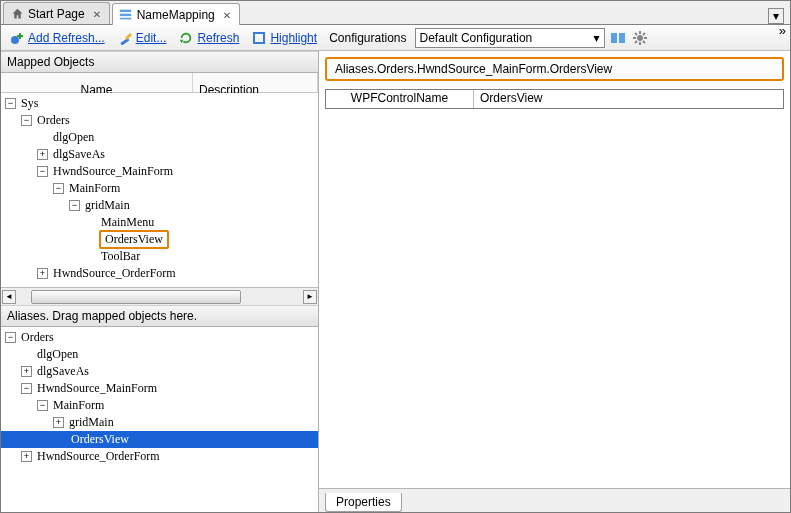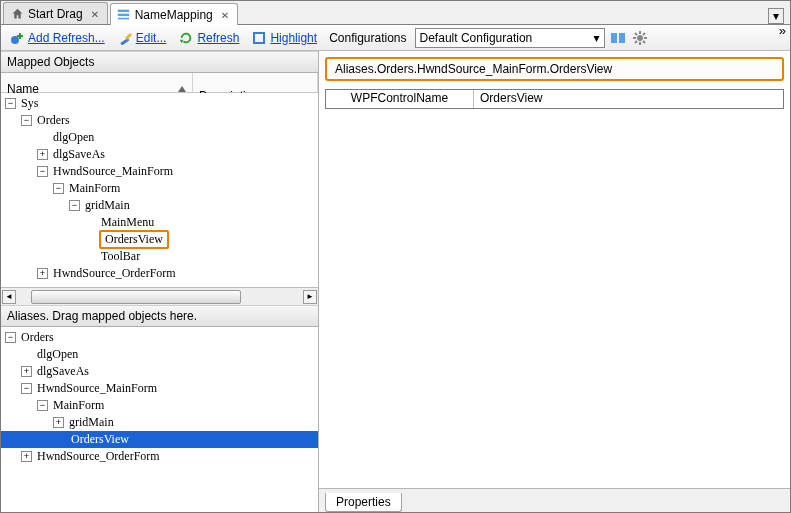--- a/index.html
+++ b/index.html
@@ -94,22 +94,23 @@
     border-bottom:1px solid #b0b0b0;
     padding: 3px 6px;
   }
   .col-headers {
     display:flex;
     border-bottom:1px solid #c6c6c6;
     background:#fafafa;
     height:20px;
   }
   .col-headers .ch {
-    padding:16px 6px;
+    padding:10px 6px;
     border-right:1px solid #d4d4d4;
+    flex-direction:column;
   }
   .col-headers .ch:first-child { flex: 0 0 192px; display:flex; align-items:center; justify-content:space-between;}
   .col-headers .ch:last-child { flex:1; }
   .sort-tri { width:0;height:0;border-left:4px solid transparent;border-right:4px solid transparent;border-bottom:6px solid #666; }
   .tree-area {
     flex:1 1 auto;
     overflow:hidden;
     background:#fff;
     position:relative;
   }
@@ -179,21 +180,21 @@
 </head>
 <body>
 
 <div class="tab-strip">
   <div class="tab">
     <span class="icon">
       <svg width="13" height="13" viewBox="0 0 16 16">
           <path fill="#666" d="M8 2 2 8h2v6h3V10h2v4h3V8h2z"></path>
         </svg>
     </span>
-    <span>Start Drag</span>
+    <span>Start Page</span>
     <span class="close">✕</span>
   </div>
   <div class="tab active">
     <span class="icon">
       <svg width="13" height="13" viewBox="0 0 16 16">
           <rect x="1" y="2" width="14" height="3" fill="#5aa0e6"></rect>
           <rect x="1" y="7" width="14" height="3" fill="#5aa0e6"></rect>
           <rect x="1" y="12" width="14" height="2" fill="#5aa0e6"></rect>
         </svg>
     </span>

